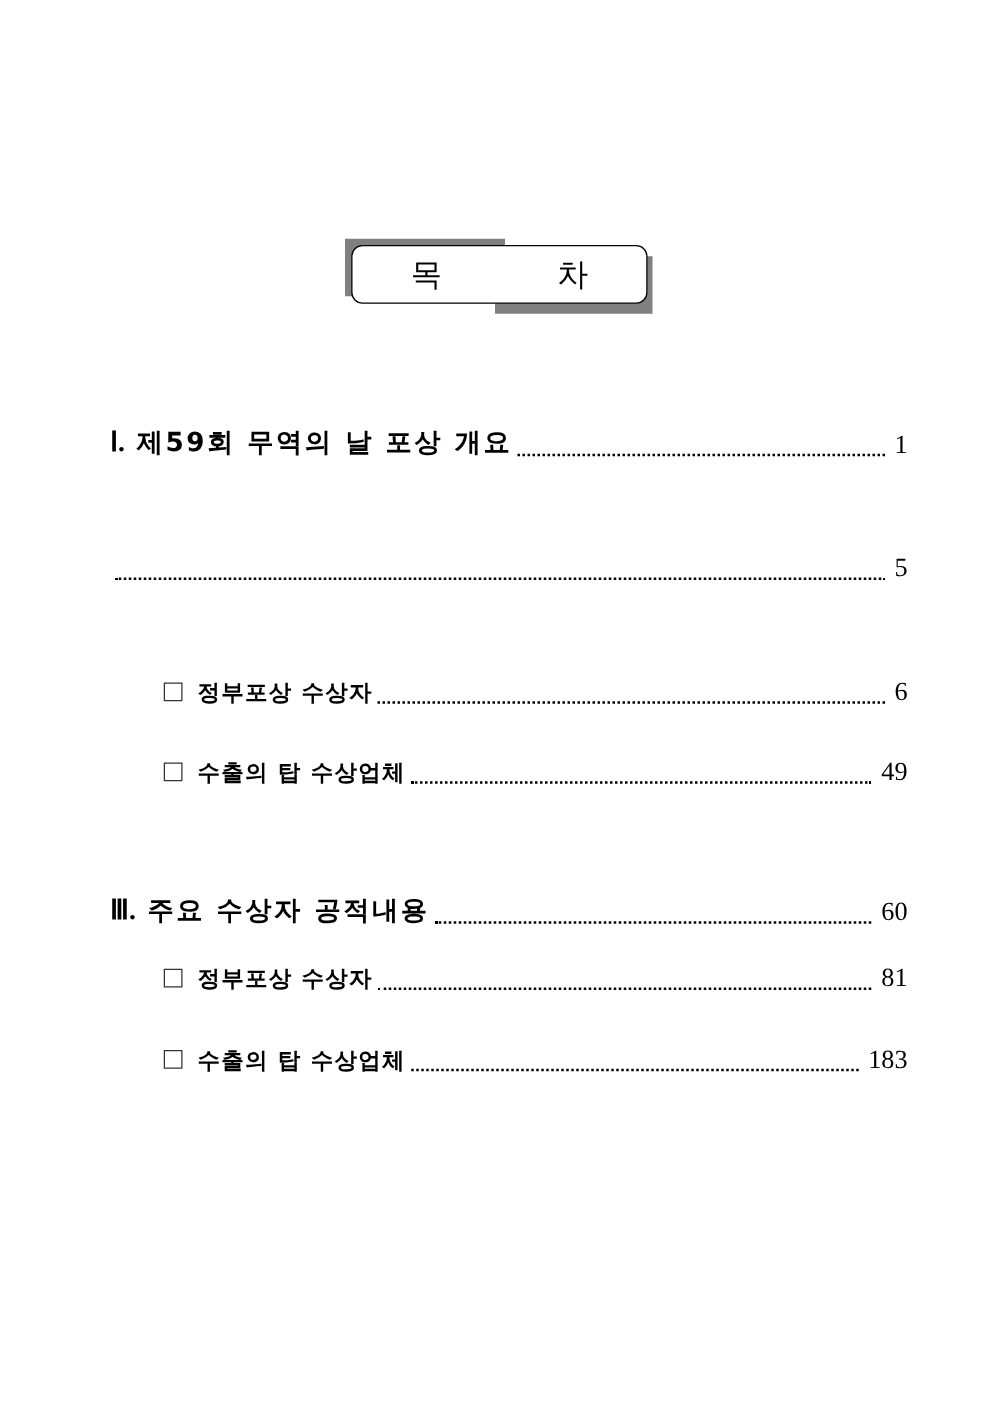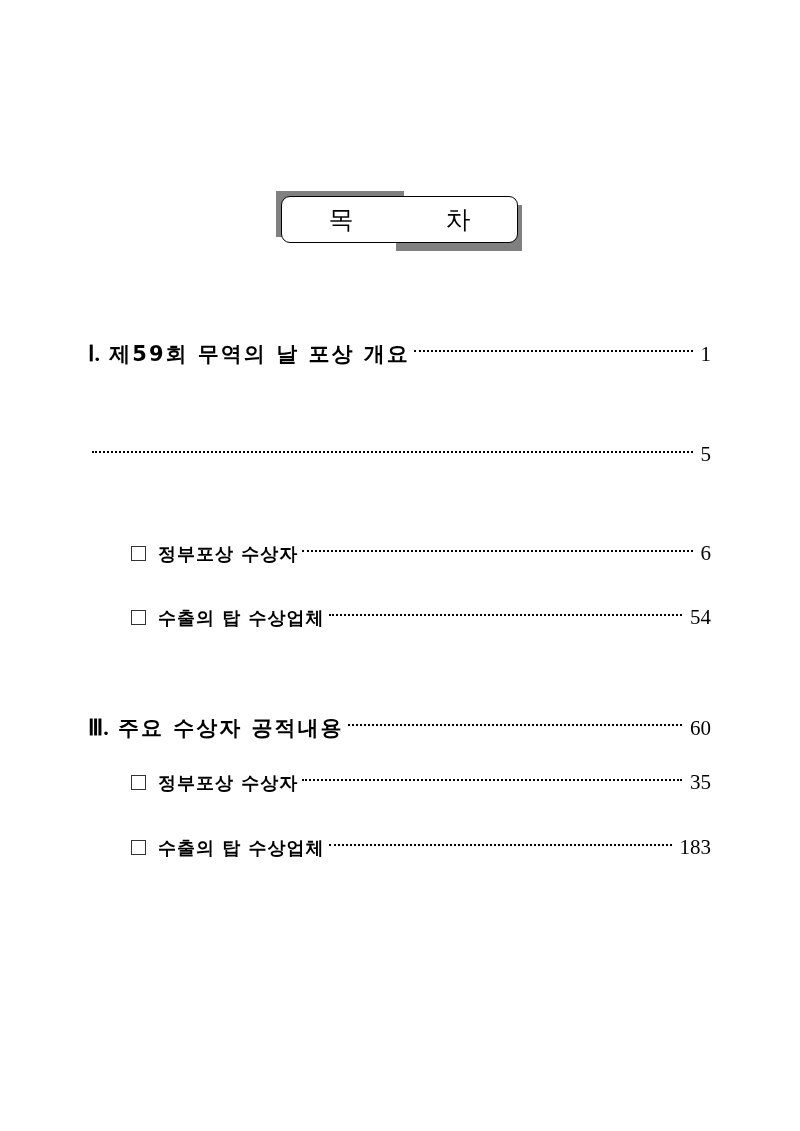--- a/index.html
+++ b/index.html
@@ -15,21 +15,21 @@
   .title-box {
     position: absolute; left: 5px; top: 5px; width: 237px; height: 47px;
     background: #fff; border: 1.5px solid #000; border-radius: 9px;
     display: flex; align-items: center; justify-content: center; box-sizing: border-box;
   }
   .title-char { font-size: 25px; font-weight: normal; }
   .title-gap { display: inline-block; width: 92px; }
 
   
   .toc-row {
-    position: absolute; display: flex; align-items: center; right: 89px;
+    position: absolute; display: flex; align-items: flex-end; right: 74px;
   }
   .toc-label { white-space: nowrap; }
   .toc-leader {
     flex: 1; border-bottom: 2px dotted #000; margin: 0 8px 0 4px;
     position: relative; top: -3px; height: 0;
   }
   .toc-page { font-family: "Liberation Serif", serif; font-size: 21px; white-space: nowrap; }
 
   .lvl1 .toc-label { font-family: "DejaVu Sans", sans-serif; font-weight: bold; font-size: 21px; letter-spacing: 2px; }
   .lvl1 .roman { font-family: "Liberation Serif", serif; font-weight: bold; font-size: 22px; letter-spacing: 0; }
@@ -72,38 +72,38 @@
   </span>
   <span class="toc-leader"></span>
   <span class="toc-page">6</span>
 </div>
 
 <div class="toc-row lvl2" style="left:131px; top:605px;">
   <span class="toc-label">
     <span class="box-icon"></span><span>수출의 탑 수상업체</span>
   </span>
   <span class="toc-leader"></span>
-  <span class="toc-page">54</span>
+  <span class="toc-page">49</span>
 </div>
 
 <div class="toc-row lvl1" style="left:88px; top:704px;margin-top:10px;">
   <span class="toc-label">
     <span class="roman">Ⅲ.</span>
     <span>주요 수상자 공적내용</span>
   </span>
   <span class="toc-leader"></span>
   <span class="toc-page">60</span>
 </div>
 
 <div class="toc-row lvl2" style="left:131px; top:770px;">
   <span class="toc-label">
     <span class="box-icon"></span><span>정부포상 수상자</span>
   </span>
   <span class="toc-leader"></span>
-  <span class="toc-page">35</span>
+  <span class="toc-page">81</span>
 </div>
 
 <div class="toc-row lvl2" style="left:131px; top:835px;">
   <span class="toc-label">
     <span class="box-icon"></span><span>수출의 탑 수상업체</span>
   </span>
   <span class="toc-leader"></span>
   <span class="toc-page">183</span>
 </div>
 

